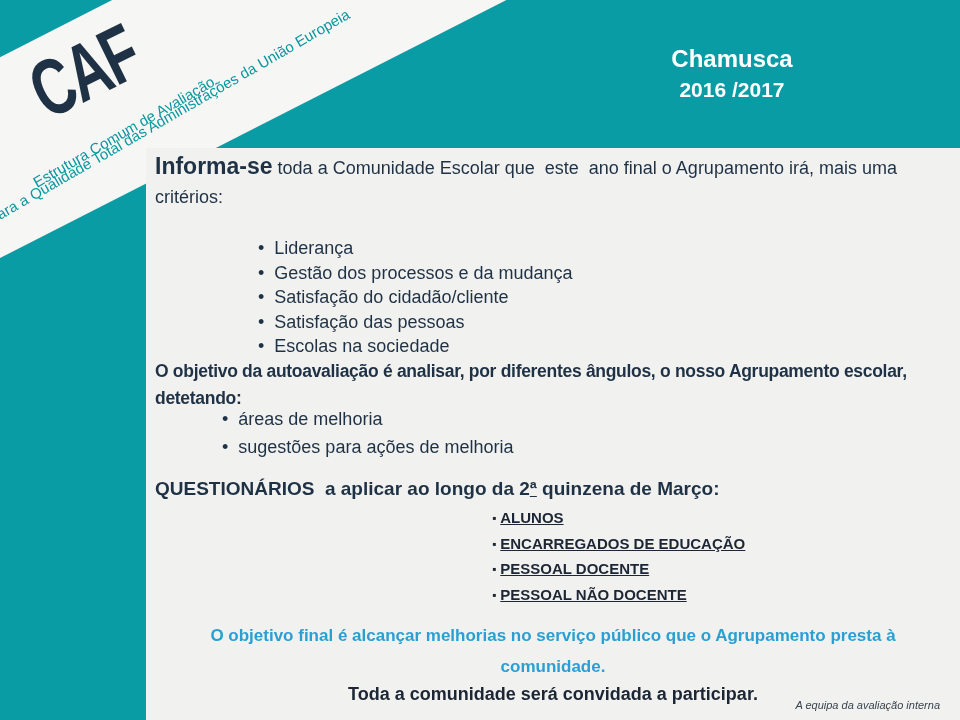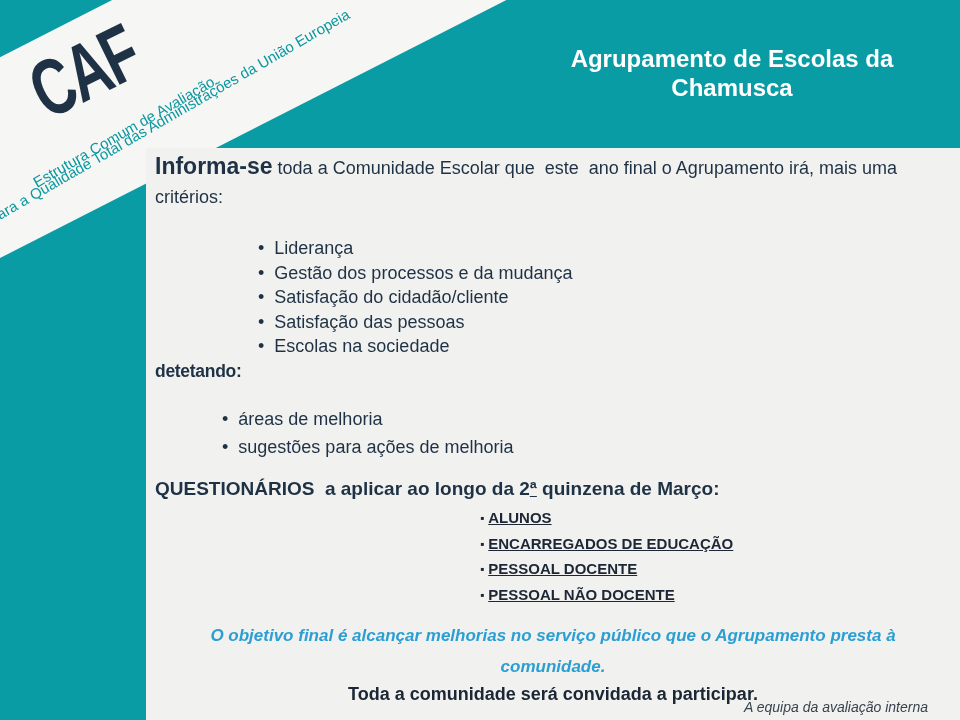--- a/index.html
+++ b/index.html
@@ -46,63 +46,64 @@
   .intro .lead{font-size:23px;font-weight:700;text-align:right;}
   ul.blist{margin:0;padding:0;list-style:none;}
   ul.blist li{white-space:pre;}
   ul.crit{left:112px;top:88px;font-size:18px;line-height:24.5px;}
   ul.crit li::before,ul.find li::before{content:"\2022";margin-right:10px;}
   .obj{left:9px;top:210px;font-size:17.5px;font-weight:700;line-height:27px;letter-spacing:-0.3px;}
   .obj div{white-space:pre;}
   ul.find{left:76px;top:258px;font-size:18px;line-height:27.5px;}
   .quest{left:9px;top:330px;font-size:19px;font-weight:700;white-space:pre;}
   .quest .ord{text-decoration:underline;}
-  ul.targets{left:334px;top:358px;font-size:15px;font-weight:700;line-height:24.5px;color:var(--dark,#1C2634);}
+  ul.targets{left:346px;top:358px;font-size:15px;font-weight:700;line-height:24.5px;color:var(--dark,#1C2634);}
   ul.targets li::before{content:"\25AA";font-size:12px;margin-right:4px;position:relative;top:-1px;}
   ul.targets li span{text-decoration:underline;}
   .blue{left:0;top:472px;width:100%;text-align:center;font-size:17px;font-weight:700;
         line-height:31px;color:var(--blue,#2B9FD3);}
-  .blue div{white-space:pre;font-style:italic;}
+  .blue div{white-space:pre;}
   .toda{left:0;top:536px;width:100%;text-align:center;font-size:18px;font-weight:700;
         color:var(--dark,#1F2128);white-space:pre;}
-  .sig{right:32px;top:551px;font-size:14px;font-style:italic;color:var(--signature,#39434F);white-space:pre;}
+  .sig{right:20px;top:551px;font-size:11px;font-style:italic;color:var(--signature,#39434F);white-space:pre;}
 </style>
 </head>
 <body>
 
 <div class="slide">
 
   <div class="ribbon"></div>
 
   <div class="caf">CAF</div>
   <div class="ribbon-sub l1">Estrutura Comum de Avaliação</div>
   <div class="ribbon-sub l2">para a Qualidade Total das Administrações da União Europeia</div>
 
   <div class="header">
-    <div class="h-line">Agrupamento de Escolas da</div>
     <div class="h-line">Chamusca</div>
+    <div class="h-years">2016 /2017</div>
   </div>
 
   <div class="content">
 
     <div class="intro">
       <div class="iline"><span class="lead">Informa-se</span><span> toda a Comunidade Escolar que  este  ano final o Agrupamento irá, mais uma</span></div>
       <div class="iline">critérios:</div>
     </div>
 
     <ul class="blist crit">
 
     <li><span>Liderança</span></li>
         <li><span>Gestão dos processos e da mudança</span></li>
         <li><span>Satisfação do cidadão/cliente</span></li>
         <li><span>Satisfação das pessoas</span></li>
         <li><span>Escolas na sociedade</span></li>
       </ul>
 
     <div class="obj">
+      <div>O objetivo da autoavaliação é analisar, por diferentes ângulos, o nosso Agrupamento escolar,</div>
       <div>detetando:</div>
     </div>
 
     <ul class="blist find">
 
         <li><span>áreas de melhoria</span></li>
         <li><span>sugestões para ações de melhoria</span></li>
       </ul>
 
     <div class="quest"><span>QUESTIONÁRIOS  a aplicar ao longo da 2</span><span class="ord">ª</span><span> quinzena de Março:</span></div>

